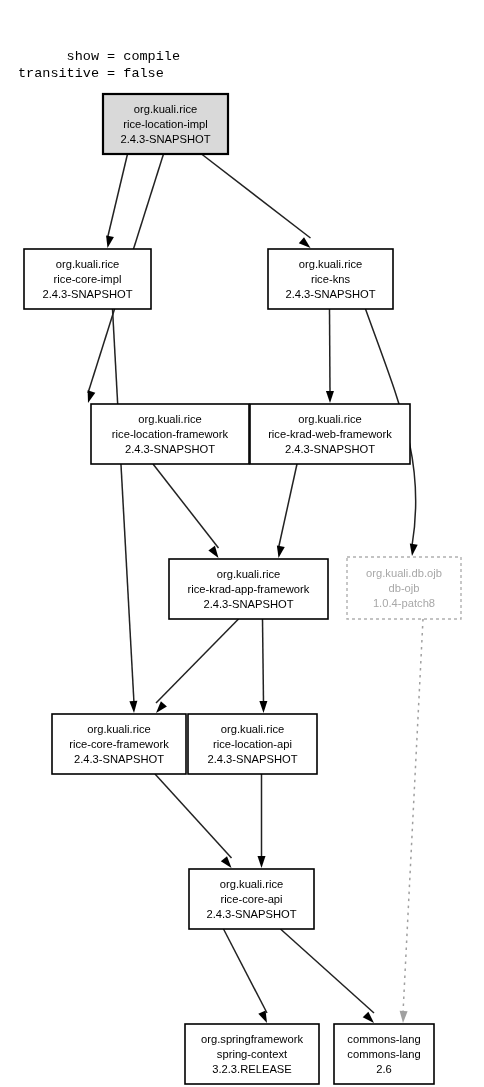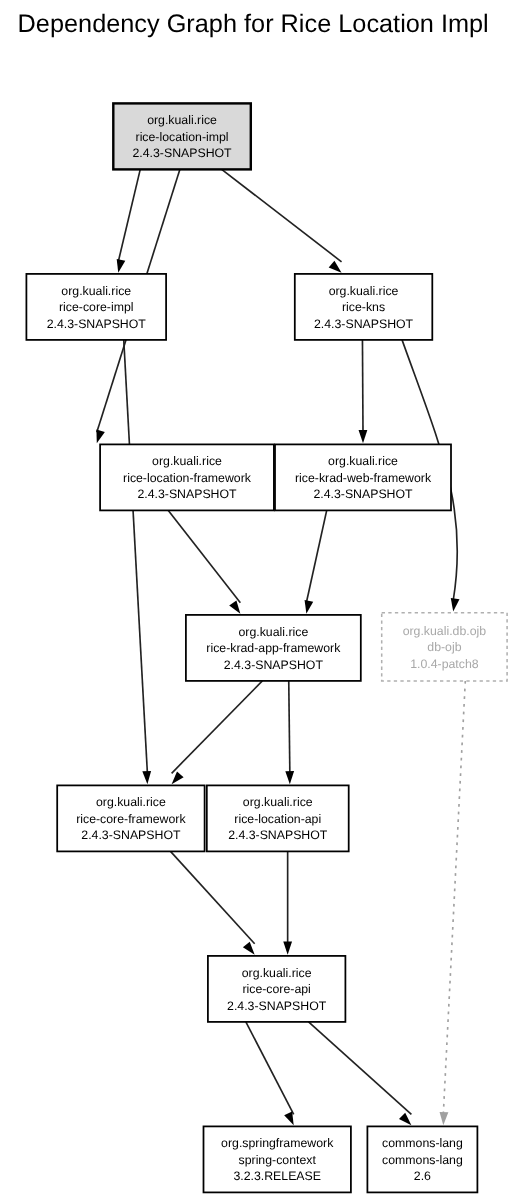--- a/index.html
+++ b/index.html
@@ -88,22 +88,23 @@
   }
   .arrowhead.gray {
     fill: #a0a0a0;
   }
 </style>
 </head>
 <body>
 
 <div id="graph-root">
 
-  <div id="graph-title">Dependency Graph for Rice Location Impl</div>
-
+
+  <div id="graph-subtitle">      show = compile
+transitive = false</div>
 
   <svg id="graph-canvas" viewBox="0 0 484 1087">
     <g id="edge-layer">
         <g>
           <path d="M 127.5 154 L 107.5 238" class="edge"></path>
           <polygon points="107.50,248.00 106.08,235.43 113.91,237.10" class="arrowhead"></polygon>
         </g>
         <g>
           <path d="M 163.5 154 L 88 393" class="edge"></path>
           <polygon points="88.00,403.00 87.65,390.36 95.31,392.68" class="arrowhead"></polygon>

